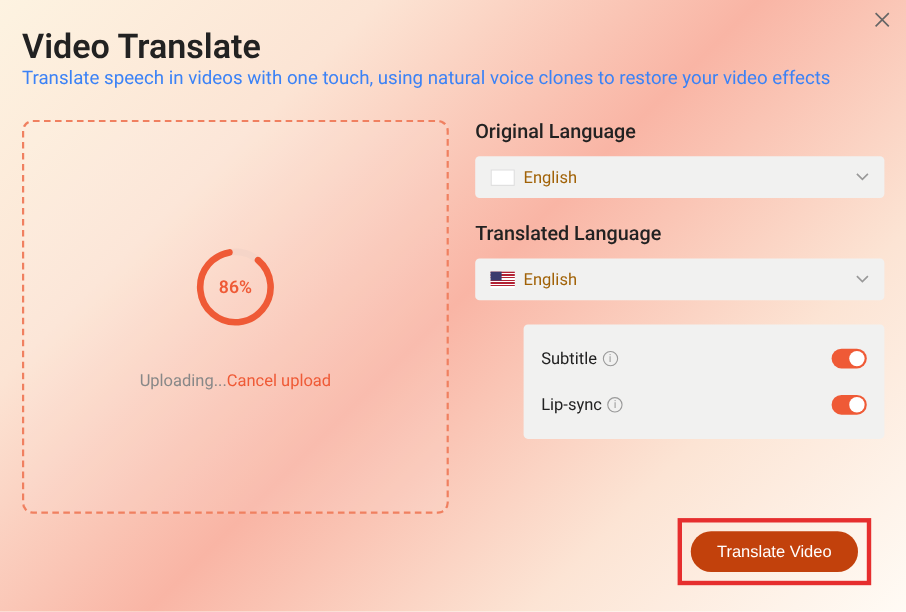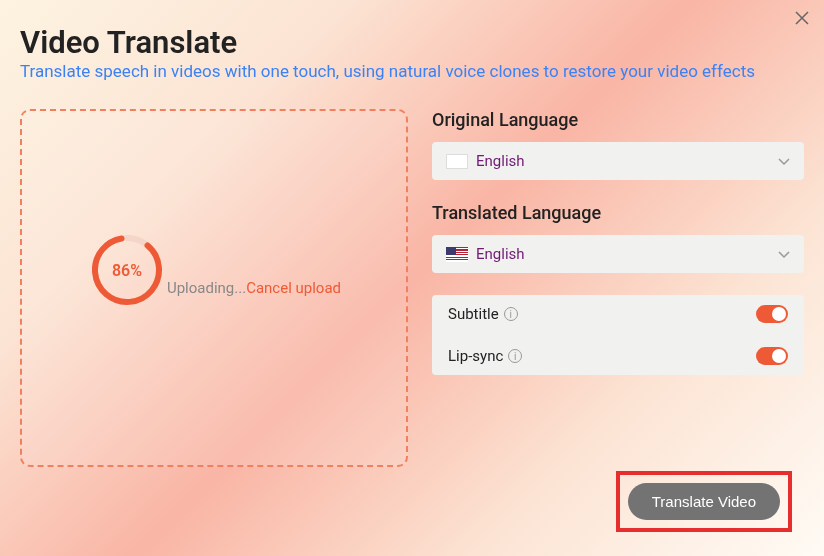--- a/index.html
+++ b/index.html
@@ -41,20 +41,21 @@
       display: flex;
       padding: 20px;
       gap: 24px;
     }
     .upload-area {
       width: 388px;
       height: 358px;
       border: 2px dashed #f08060;
       border-radius: 10px;
       display: flex;
+      flex-direction: column;
       align-items: center;
       justify-content: center;
       background: rgba(255,255,255,0.1);
     }
     .progress-ring {
       position: relative;
       width: 80px;
       height: 80px;
       margin-bottom: 36px;
     }
@@ -127,31 +128,32 @@
     .flag-us::before {
       content: '';
       position: absolute;
       top: 0; left: 0;
       width: 10px;
       height: 8px;
       background: #3c3b6e;
     }
     .select-text {
       font-size: 15px;
-      color: #701a75;
+      color: #a16207;
       flex: 1;
     }
     .chevron {
       color: #999;
       font-size: 14px;
     }
     .advanced-box {
       background: #f1f1f0;
       border-radius: 4px;
-      padding: 4px 16px;
+      padding: 16px 16px;
+      margin-left: 44px;
     }
     .toggle-row {
       display: flex;
       align-items: center;
       justify-content: space-between;
       padding: 6px 0;
     }
     .toggle-row + .toggle-row { margin-top: 12px; }
     .toggle-label {
       font-size: 15px;
@@ -190,21 +192,21 @@
       border-radius: 50%;
     }
     .action-area {
       position: absolute;
       bottom: 24px;
       right: 32px;
       border: 4px solid #e62e2e;
       padding: 8px 8px;
     }
     .translate-btn {
-      background: #737373;
+      background: #c2410c;
       color: #fff;
       border: none;
       border-radius: 20px;
       padding: 10px 24px;
       font-size: 15px;
       cursor: pointer;
     }
   </style>
 </head>
 <body>

